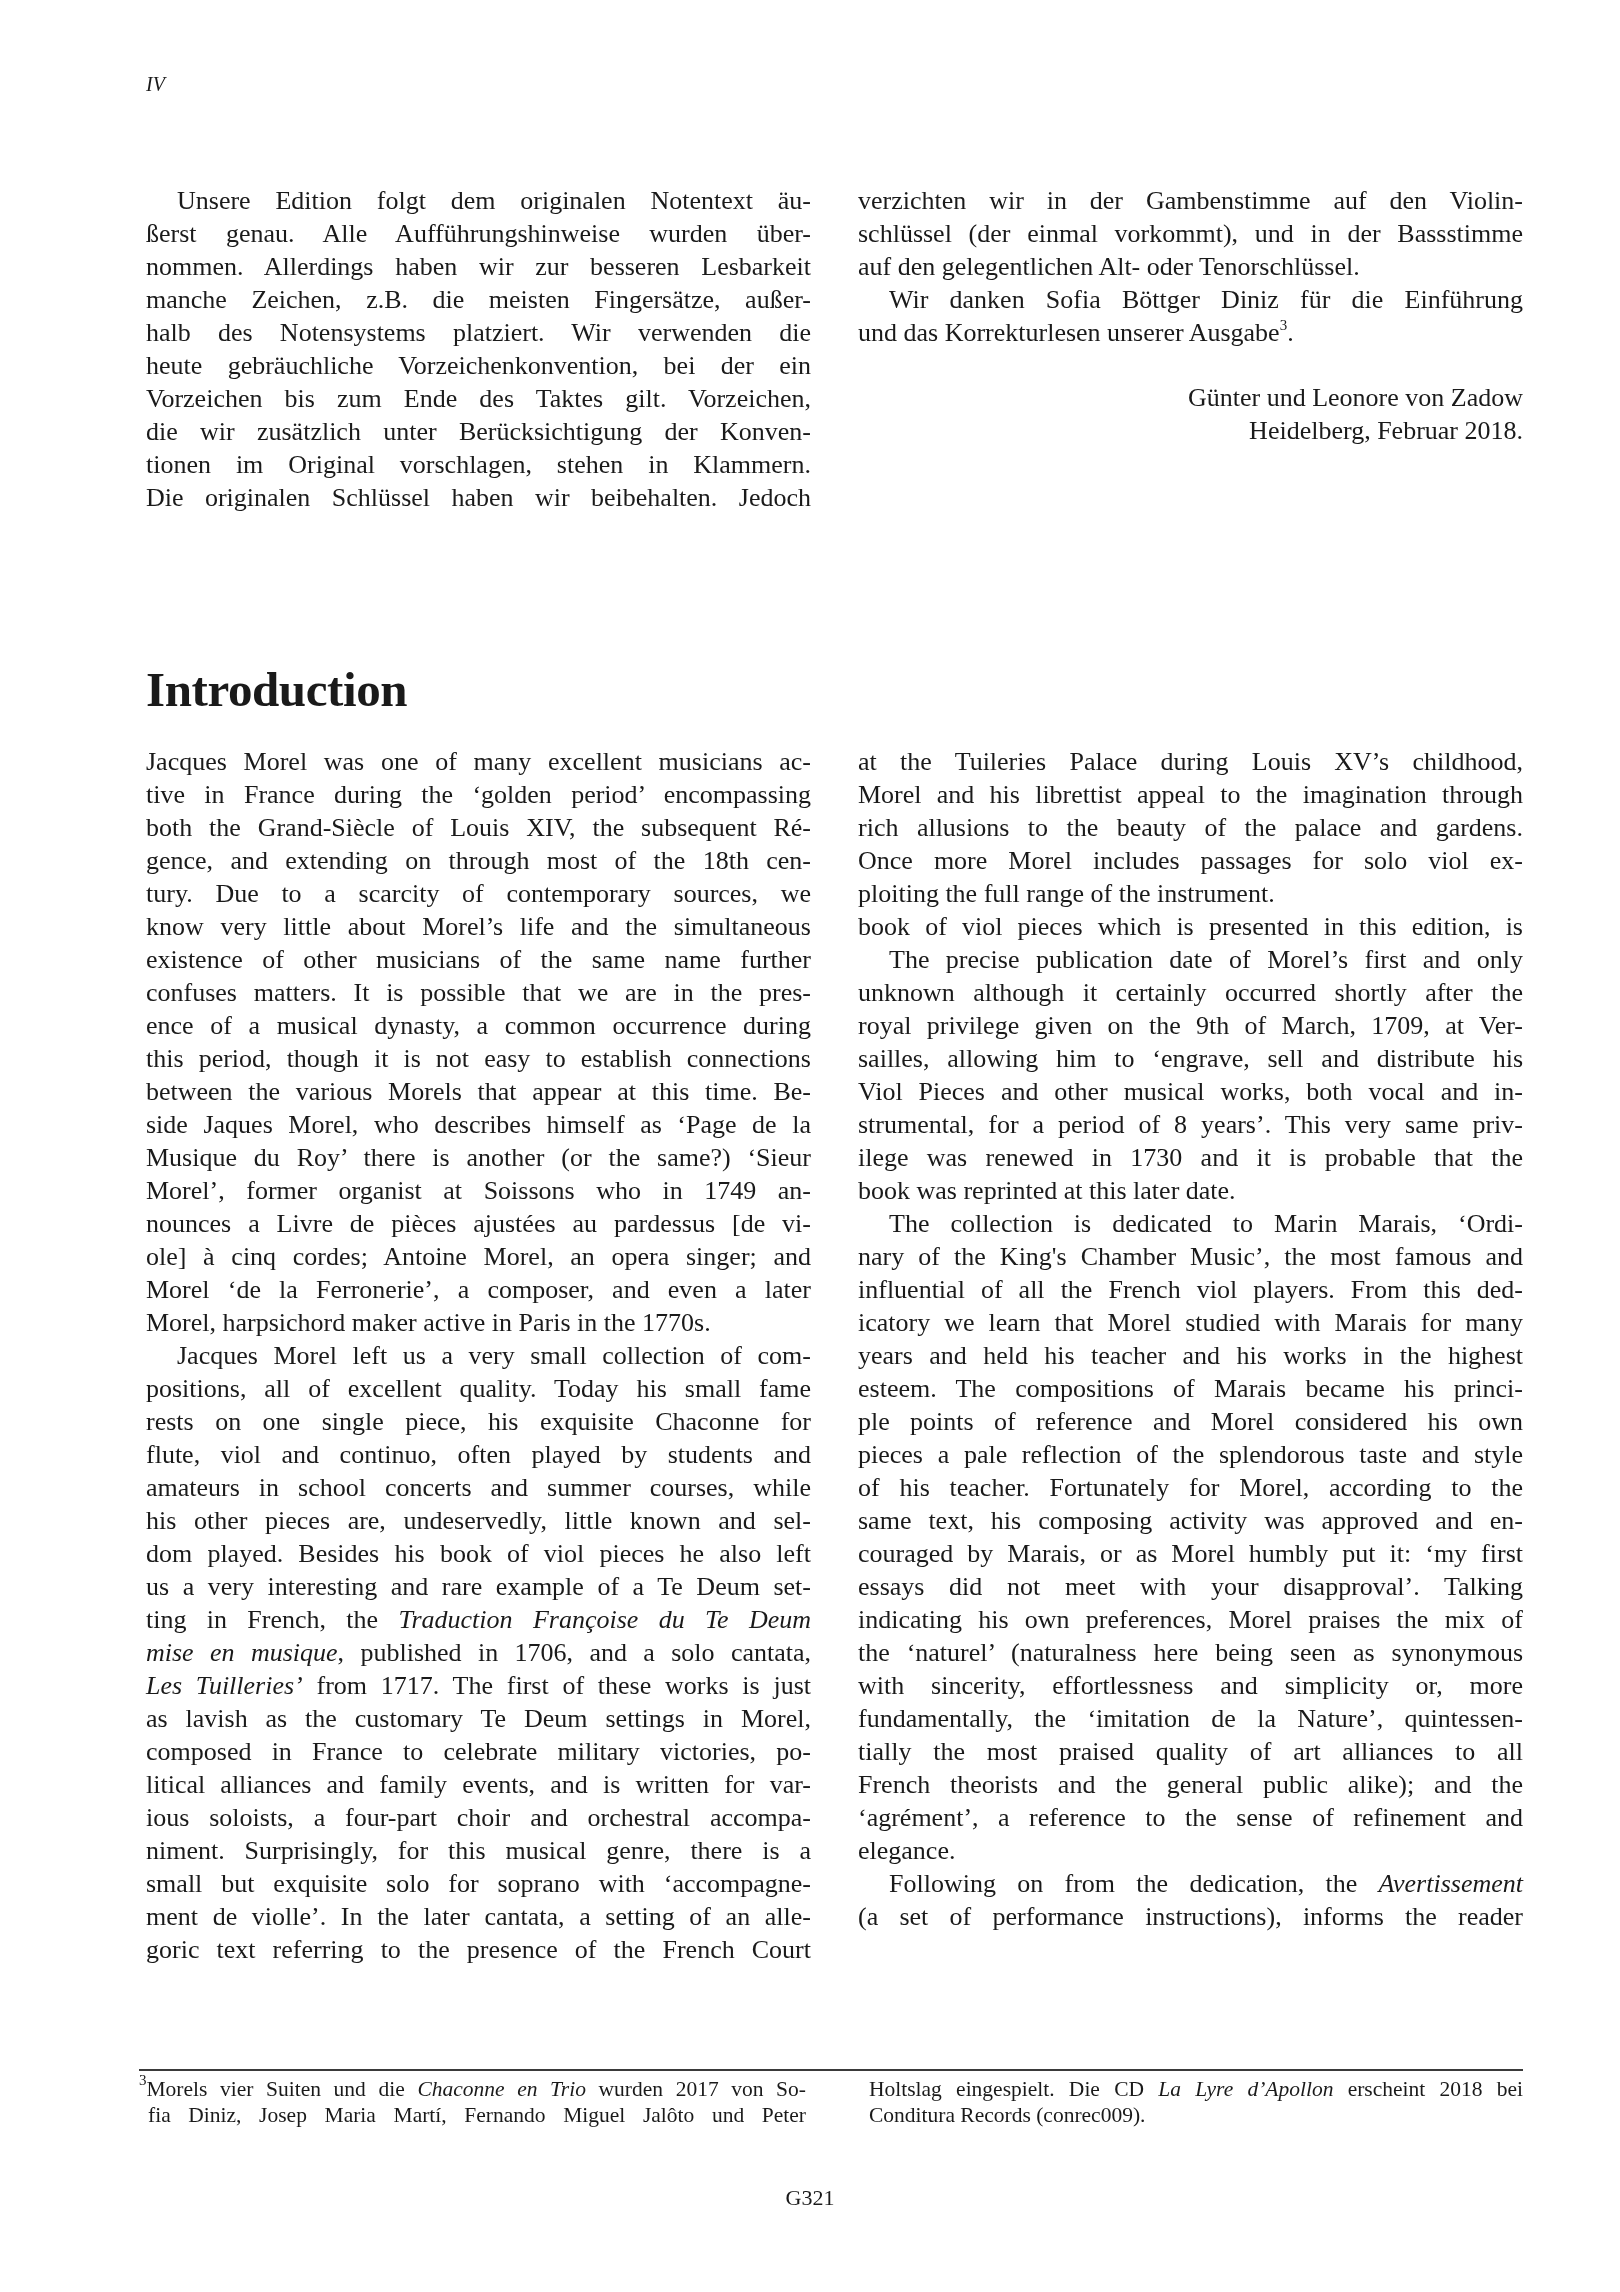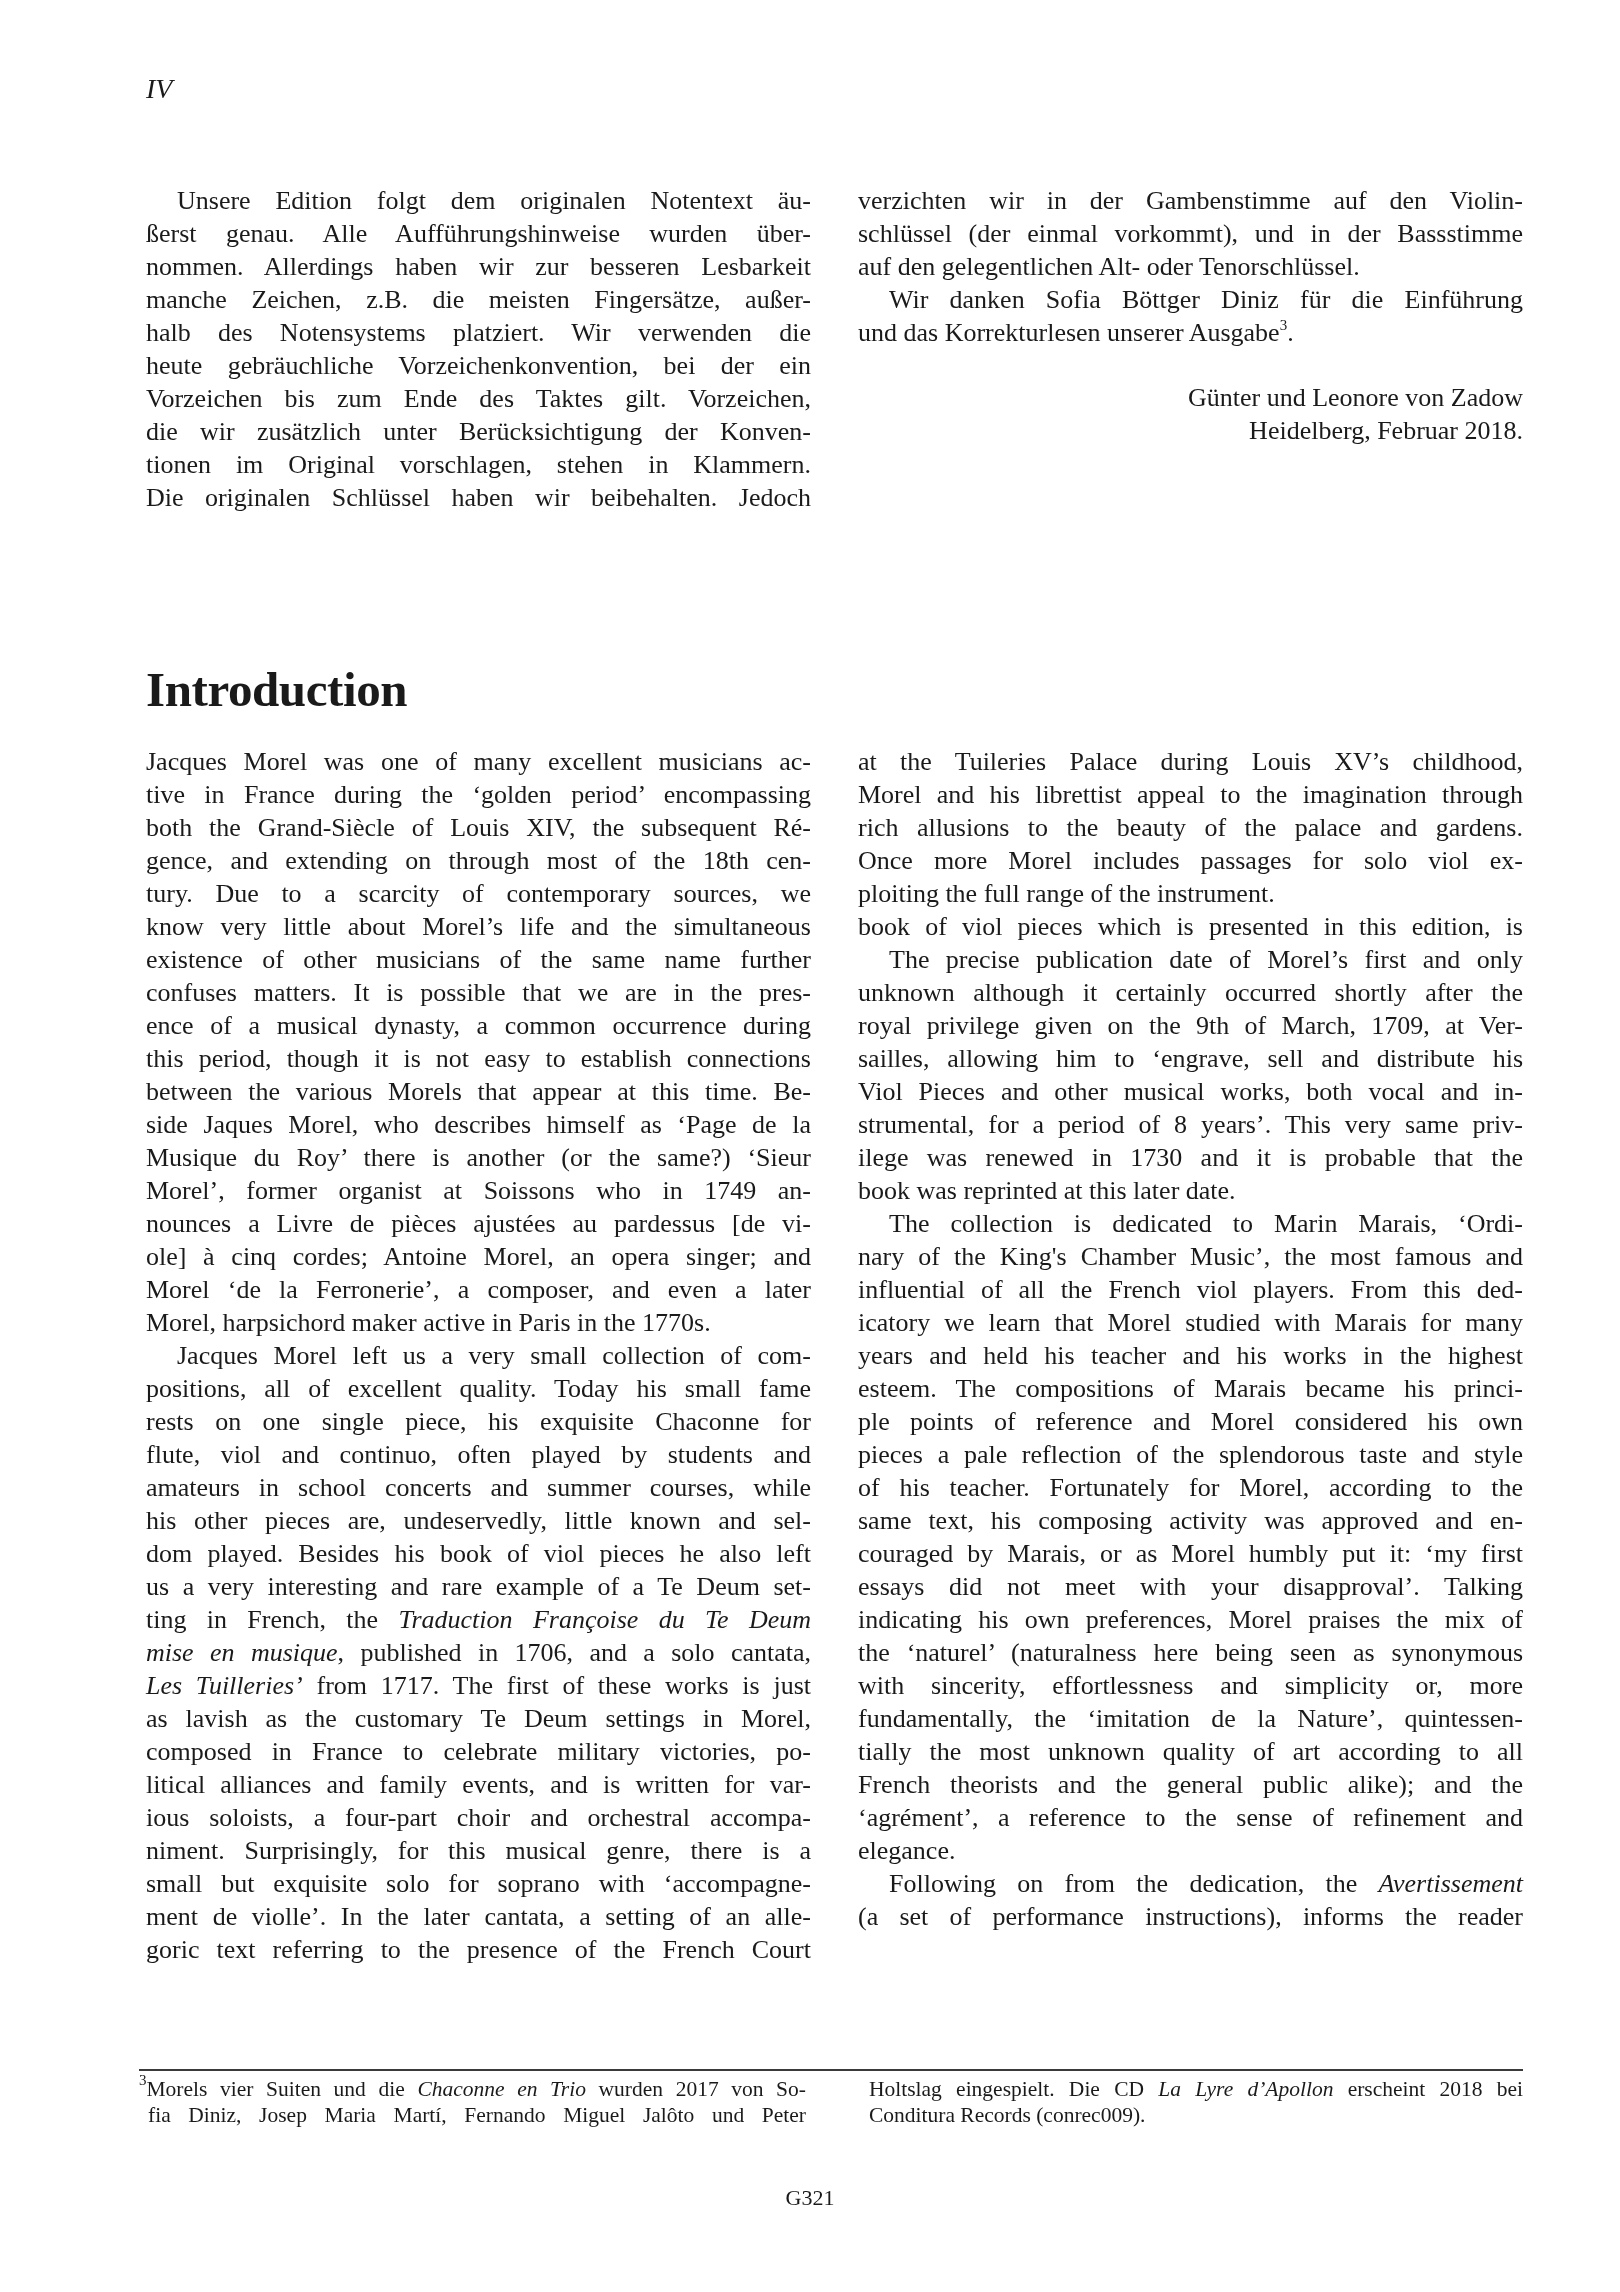--- a/index.html
+++ b/index.html
@@ -1,21 +1,21 @@
 <!DOCTYPE html>
 <html style="font-size:14.3px"><head>
 <meta charset="utf-8">
 <style>
   html, body { margin: 0; padding: 0; background: #ffffff; }
   body {
     width: 1620px; height: 2293px; position: relative; overflow: hidden;
     font-family: "Liberation Serif", "DejaVu Serif", serif; color: #1a1a1a;
   }
   .page-num-top {
-    position: absolute; left: 146px; top: 73px; font-size: 28px; font-style: italic;
+    position: absolute; left: 146px; top: 73px; font-size: 20px; font-style: italic;
   }
   .col { position: absolute; width: 665px; font-size: 26px; line-height: 33px; }
   .col-left { left: 146px; }
   .col-right { left: 858px; }
   .line { display: block; white-space: nowrap; text-align: justify; text-align-last: justify; height: 33px; }
   .line.last { text-align-last: left; }
   .line.indent { padding-left: 31px; }
   .line.right { text-align: left; text-align-last: right; }
   .it { font-style: italic; }
   sup { font-size: 15px; line-height: 0; vertical-align: 10.7px; }
@@ -125,21 +125,21 @@
     <span class="line"><span>ple points of reference and Morel considered his own</span></span>
     <span class="line"><span>pieces a pale reflection of the splendorous taste and style</span></span>
     <span class="line"><span>of his teacher. Fortunately for Morel, according to the</span></span>
     <span class="line"><span>same text, his composing activity was approved and en-</span></span>
     <span class="line"><span>couraged by Marais, or as Morel humbly put it: ‘my first</span></span>
     <span class="line"><span>essays did not meet with your disapproval’. Talking</span></span>
     <span class="line"><span>indicating his own preferences, Morel praises the mix of</span></span>
     <span class="line"><span>the ‘naturel’ (naturalness here being seen as synonymous</span></span>
     <span class="line"><span>with sincerity, effortlessness and simplicity or, more</span></span>
     <span class="line"><span>fundamentally, the ‘imitation de la Nature’, quintessen-</span></span>
-    <span class="line"><span>tially the most unknown quality of art according to all</span></span>
+    <span class="line"><span>tially the most praised quality of art alliances to all</span></span>
     <span class="line"><span>French theorists and the general public alike); and the</span></span>
     <span class="line"><span>‘agrément’, a reference to the sense of refinement and</span></span>
     <span class="line last"><span>elegance.</span></span>
     <span class="line indent"><span>Following on from the dedication, the </span><span class="it">Avertissement</span></span>
     <span class="line"><span>(a set of performance instructions), informs the reader</span></span>
   </div>
 
 <div class="rule"></div>
 
 <div class="fn fn-left" id="fn-left">

